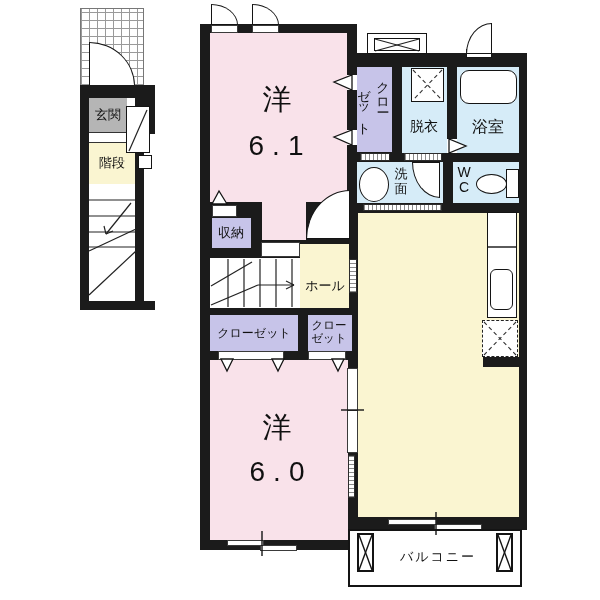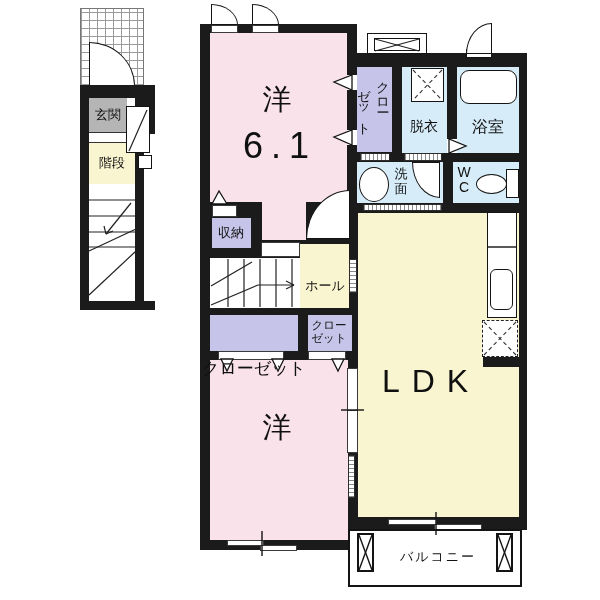--- a/index.html
+++ b/index.html
@@ -179,46 +179,46 @@
 
     <g stroke="#141414" stroke-width="1.4">
       <line x1="436" y1="512" x2="436" y2="535"></line>
       <line x1="262" y1="531" x2="262" y2="556"></line>
       <line x1="341" y1="410" x2="364" y2="410"></line>
       <line x1="487" y1="247" x2="517" y2="247"></line>
     </g>
   </svg>
 
   <div class="lb" style="left:277px;top:100px;font-size:29px;">洋</div>
-  <div class="lb" style="left:280px;top:146px;font-size:36px;letter-spacing:8px;">6.1</div>
+  <div class="lb" style="left:280px;top:146px;font-size:28px;letter-spacing:8px;">6.1</div>
 
   <div class="abs" style="left:355px;top:72px;width:36px;height:80px;display:flex;flex-direction:row-reverse;justify-content:center;gap:1px;font-size:13px;">
     <div class="vcol">クロー</div>
     <div class="vcol" style="margin-top:8px;">ゼット</div>
   </div>
 
   <div class="lb" style="left:424px;top:127px;font-size:14px;">脱衣</div>
   <div class="lb" style="left:488px;top:127px;font-size:16px;">浴室</div>
 
   <div class="lb2" style="left:401px;top:181px;font-size:13px;line-height:15px;">
     <div>洗</div>
     <div>面</div>
   </div>
   <div class="lb2" style="left:464px;top:180px;font-size:14px;line-height:15px;">
     <div>W</div>
     <div>C</div>
   </div>
 
   <div class="lb" style="left:231px;top:233px;font-size:13px;">収納</div>
   <div class="lb" style="left:325px;top:286px;font-size:13px;">ホール</div>
-  <div class="lb" style="left:254px;top:333px;font-size:17px;margin-top:35px;">クローゼット</div>
+  <div class="lb" style="left:254px;top:333px;font-size:12px;">クローゼット</div>
   <div class="lb2" style="left:329px;top:332px;font-size:11.5px;line-height:13px;">
     <div>クロー</div>
     <div>ゼット</div>
   </div>
 
   <div class="lb" style="left:277px;top:428px;font-size:29px;">洋</div>
-
-  <div class="lb" style="left:431px;top:381px;font-size:32px;letter-spacing:12px;">LDK</div>
+  <div class="lb" style="left:281px;top:472px;font-size:28px;letter-spacing:8px;">6.0</div>
+
 
   <div class="lb" style="left:438px;top:557px;font-size:13px;letter-spacing:2px;">バルコニー</div>
 
 </div>
 
 </body></html>

